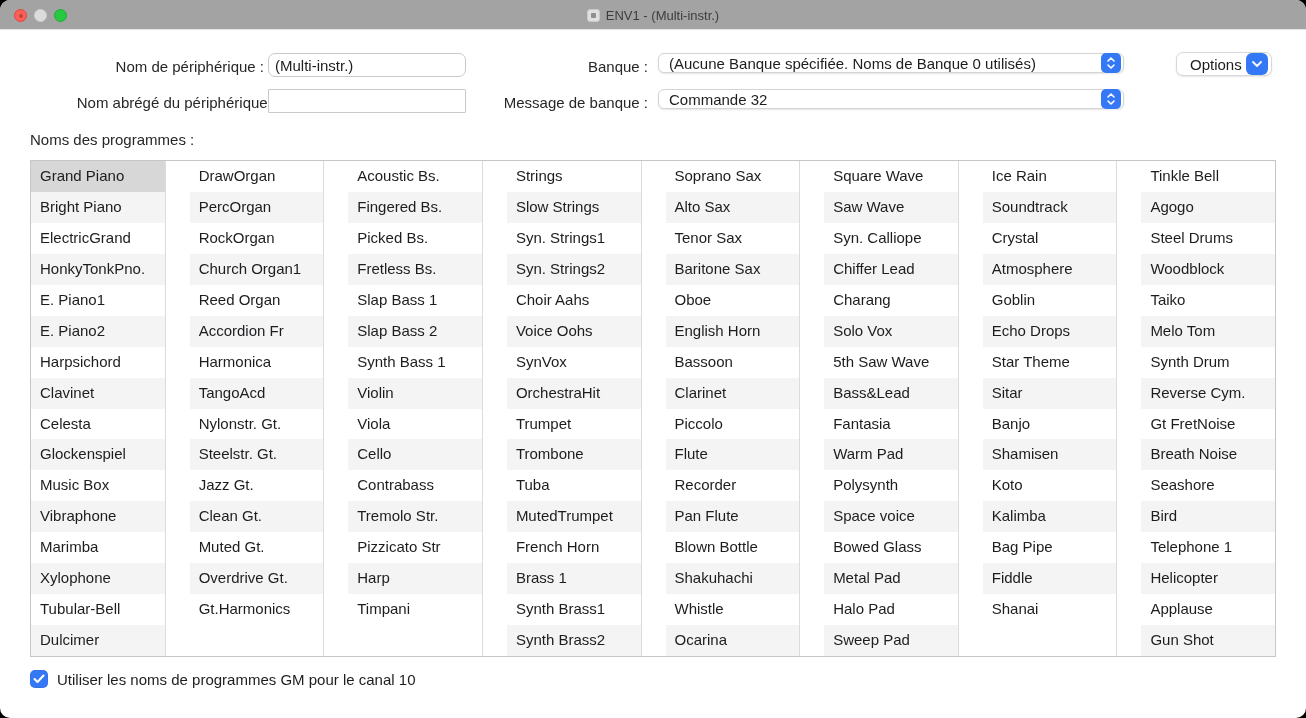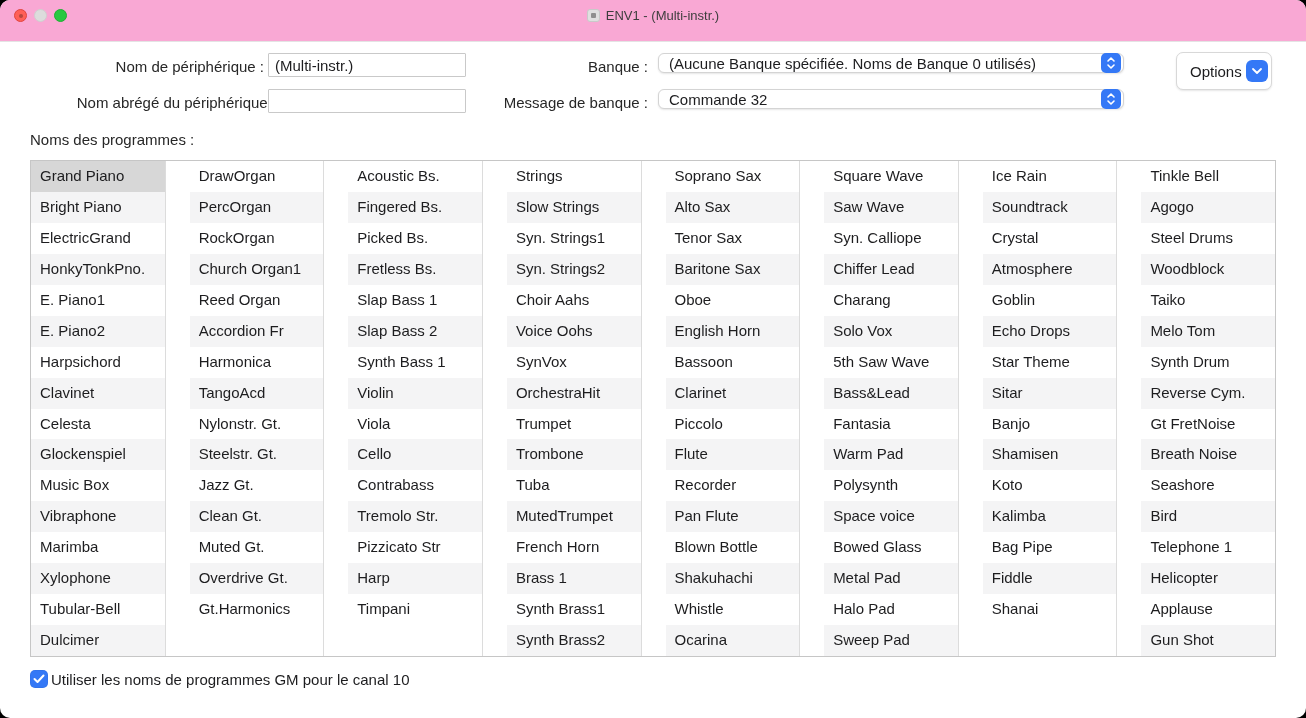--- a/index.html
+++ b/index.html
@@ -14,21 +14,21 @@
     width:1306px;height:718px;position:relative;
     -webkit-font-smoothing:antialiased;
   }
   .window{
     position:absolute;left:0;top:0;width:1306px;height:718px;
     background:#fff;border-radius:10px;overflow:hidden;
     box-shadow:0 0 0 1px rgba(0,0,0,.55);
   }
   
   .titlebar{
-    position:relative;height:42px;background:#f9a8d4;
+    position:relative;height:30px;background:#a3a3a3;
     border-bottom:1px solid #e4e4e4;
     text-decoration:underline;
   }
   .lights{position:absolute;left:14px;top:9px;display:flex;gap:7px;}
   .light{width:13px;height:13px;border-radius:50%;position:relative;}
   .light.close{background:#ff5f57;border:0.5px solid #e0443e;}
   .light.close::after{
     content:"";position:absolute;left:4px;top:4px;width:4px;height:4px;
     border-radius:50%;background:#b8463f;
   }
@@ -66,21 +66,21 @@
   .popup .pval{
     flex:1;font-size:15px;color:#1d1d1f;padding-left:10px;
     white-space:nowrap;overflow:hidden;
   }
   .stepper{
     width:20px;height:20px;border-radius:5px;background:var(--accent);
     margin-right:2px;display:flex;align-items:center;justify-content:center;
     flex:none;
   }
   .optbtn{
-    position:absolute;left:1176px;top:52px;width:96px;height:38px;
+    position:absolute;left:1176px;top:52px;width:96px;height:24px;
     background:#fff;border:1px solid #d8d8d8;border-radius:7px;
     box-shadow:0 1px 2px rgba(0,0,0,.10);
     display:flex;align-items:center;justify-content:space-between;
     padding:0 3px 0 13px;cursor:default;
   }
   .optbtn .olabel{font-size:15px;color:#1d1d1f;}
   .optbtn .obox{
     width:22px;height:22px;border-radius:6px;background:var(--accent);
     display:flex;align-items:center;justify-content:center;flex:none;
   }
@@ -94,21 +94,21 @@
   }
   .tcol{flex:1;border-right:1px solid #dcdcdc;min-width:0;}
   .tcol:last-child{border-right:none;}
   .cell{
     height:30.94px;line-height:30.94px;font-size:15px;color:#1d1d1f;
     padding-left:9px;white-space:nowrap;overflow:hidden;cursor:default;
   }
   .cell:nth-child(even){background:var(--alt);}
   .cell.selected{background:var(--sel);}
   
-  .gmrow{position:absolute;left:30px;top:670px;display:flex;align-items:center;gap:3px;}
+  .gmrow{position:absolute;left:30px;top:670px;display:flex;align-items:center;gap:9px;}
   .checkbox{
     width:18px;height:18px;border-radius:5px;background:var(--accent);
     display:flex;align-items:center;justify-content:center;flex:none;
     box-shadow:inset 0 0 0 0.5px rgba(0,0,0,.08);
   }
   .gmlabel{font-size:15px;color:#1d1d1f;}
 </style>
 </head>
 <body>
 
@@ -120,21 +120,21 @@
       <div class="light min"></div>
       <div class="light max"></div>
     </div>
     <div class="title">
       <span class="proxy"></span>
       <span>ENV1 - (Multi-instr.)</span>
     </div>
   </div>
 
   <div class="flabel" style="left:0;width:264px;top:56px">Nom de périphérique :</div>
-  <input class="tinput" style="top: 53px;" type="text" value="(Multi-instr.)">
+  <input class="tinput" style="top: 53px; border-radius: 7px;" type="text" value="(Multi-instr.)">
   <div class="flabel" style="left:480px;width:168px;top:56px">Banque :</div>
   <div class="popup" style="top:53px">
     <span class="pval">(Aucune Banque spécifiée. Noms de Banque 0 utilisés)</span>
     <span class="stepper">
       <svg width="10" height="14" viewBox="0 0 10 14">
         <path d="M2 5 L5 2 L8 5" stroke="#fff" stroke-width="1.6" fill="none" stroke-linecap="round" stroke-linejoin="round"></path>
         <path d="M2 9 L5 12 L8 9" stroke="#fff" stroke-width="1.6" fill="none" stroke-linecap="round" stroke-linejoin="round"></path>
       </svg>
     </span>
   </div>

